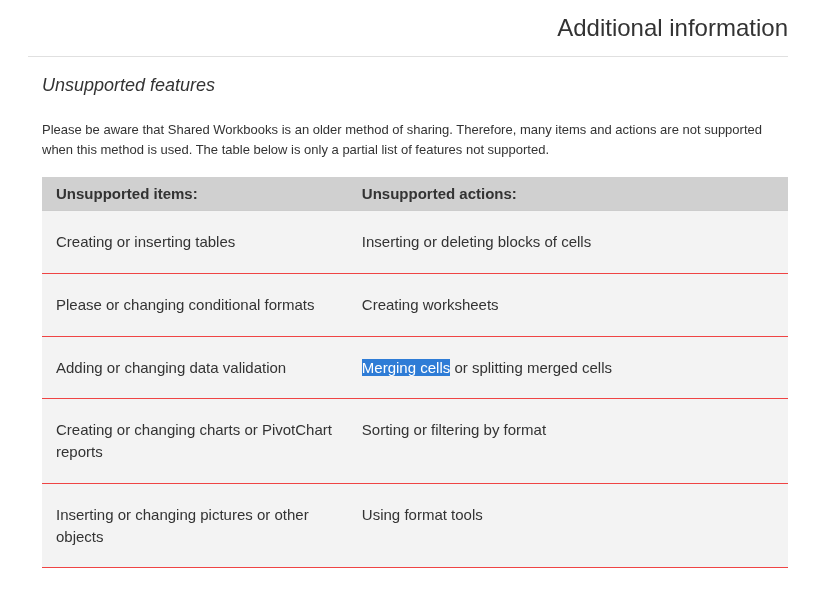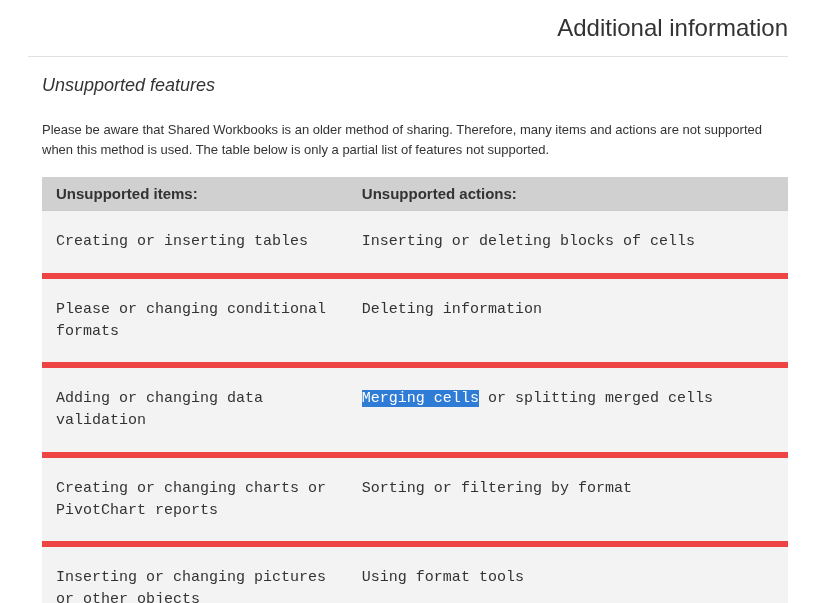--- a/index.html
+++ b/index.html
@@ -56,24 +56,23 @@
       font-size: 15px;
       color: #333333;
       padding: 8px 14px;
       border-bottom: 1px solid #cccccc;
     }
     tbody td {
       background: #f3f3f3;
       font-size: 15px;
       color: #333333;
       padding: 20px 14px;
-      border-bottom: 6px solid #ef4444;
+      border-bottom: 1px solid #ef4444;
       vertical-align: top;
       line-height: 1.45;
-      font-family: Liberation Mono, monospace;
     }
     thead th:first-child,
     tbody td:first-child {
       width: 41%;
     }
     .highlight {
       background: #2e7cd6;
       color: #ffffff;
     }
   </style>
@@ -94,21 +93,21 @@
           <th>Unsupported actions:</th>
         </tr>
       </thead>
       <tbody>
         <tr>
           <td>Creating or inserting tables</td>
           <td>Inserting or deleting blocks of cells</td>
         </tr>
         <tr>
           <td>Please or changing conditional formats</td>
-          <td>Deleting information</td>
+          <td>Creating worksheets</td>
         </tr>
         <tr>
           <td>Adding or changing data validation</td>
           <td><span class="highlight">Merging cells</span><span> or splitting merged cells</span></td>
         </tr>
         <tr>
           <td>Creating or changing charts or PivotChart reports</td>
           <td>Sorting or filtering by format</td>
         </tr>
         <tr>

